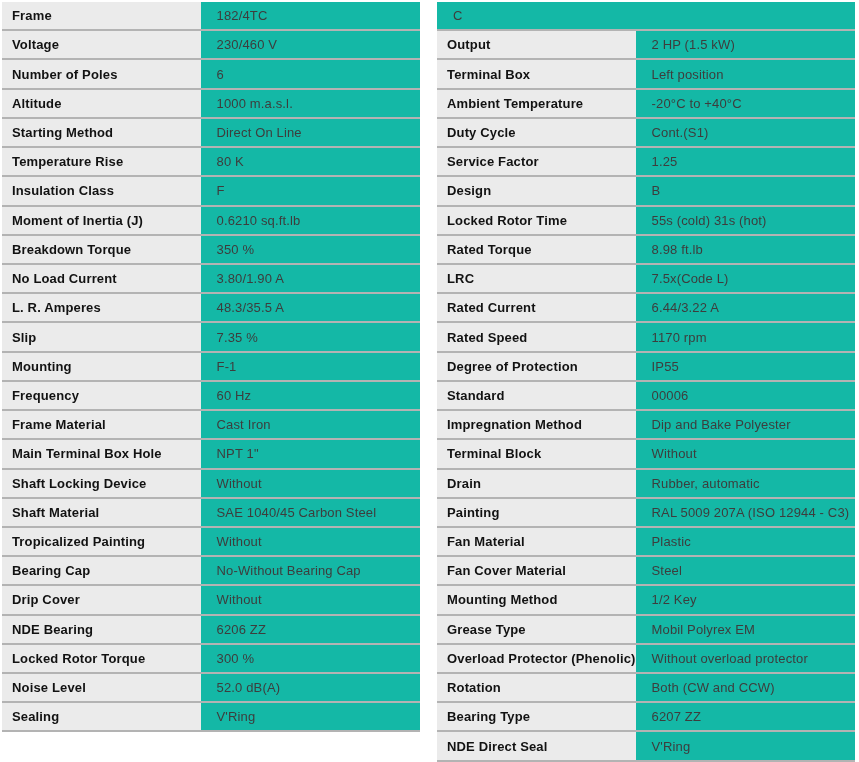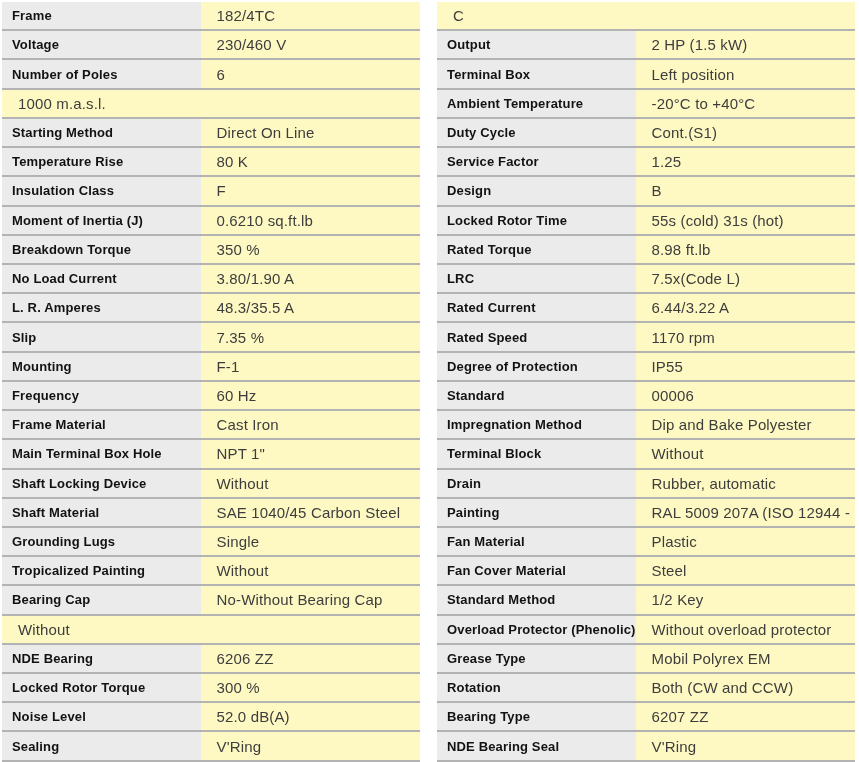--- a/index.html
+++ b/index.html
@@ -42,27 +42,27 @@
     padding-right: 4px;
     font-size: 13px;
     font-weight: bold;
     color: #121212;
     letter-spacing: 0.15px;
     white-space: nowrap;
     overflow: hidden;
   }
   .spec-value {
     flex: 1;
-    background: #fef9c3;
+    background: #14b8a6;
     display: flex;
     align-items: center;
     box-sizing: border-box;
     padding-left: 16px;
     padding-right: 4px;
-    font-size: 15px;
+    font-size: 13px;
     font-weight: normal;
     color: #3d3d3d;
     letter-spacing: 0.15px;
     white-space: nowrap;
     overflow: hidden;
   }
 </style>
 </head>
 <body>
 
@@ -80,20 +80,21 @@
           <div class="spec-label">Voltage</div>
           <div class="spec-value">230/460 V</div>
         </div>
 
         <div class="spec-row">
           <div class="spec-label">Number of Poles</div>
           <div class="spec-value">6</div>
         </div>
 
         <div class="spec-row">
+          <div class="spec-label">Altitude</div>
           <div class="spec-value">1000 m.a.s.l.</div>
         </div>
 
         <div class="spec-row">
           <div class="spec-label">Starting Method</div>
           <div class="spec-value">Direct On Line</div>
         </div>
 
         <div class="spec-row">
           <div class="spec-label">Temperature Rise</div>
@@ -153,36 +154,33 @@
         <div class="spec-row">
           <div class="spec-label">Shaft Locking Device</div>
           <div class="spec-value">Without</div>
         </div>
 
         <div class="spec-row">
           <div class="spec-label">Shaft Material</div>
           <div class="spec-value">SAE 1040/45 Carbon Steel</div>
         </div>
 
-        <div class="spec-row">
-          <div class="spec-label">Grounding Lugs</div>
-          <div class="spec-value">Single</div>
-        </div>
 
         <div class="spec-row">
           <div class="spec-label">Tropicalized Painting</div>
           <div class="spec-value">Without</div>
         </div>
 
         <div class="spec-row">
           <div class="spec-label">Bearing Cap</div>
           <div class="spec-value">No-Without Bearing Cap</div>
         </div>
 
         <div class="spec-row">
+          <div class="spec-label">Drip Cover</div>
           <div class="spec-value">Without</div>
         </div>
 
         <div class="spec-row">
           <div class="spec-label">NDE Bearing</div>
           <div class="spec-value">6206 ZZ</div>
         </div>
 
         <div class="spec-row">
           <div class="spec-label">Locked Rotor Torque</div>
@@ -295,44 +293,44 @@
           <div class="spec-label">Fan Material</div>
           <div class="spec-value">Plastic</div>
         </div>
 
         <div class="spec-row">
           <div class="spec-label">Fan Cover Material</div>
           <div class="spec-value">Steel</div>
         </div>
 
         <div class="spec-row">
-          <div class="spec-label">Standard Method</div>
+          <div class="spec-label">Mounting Method</div>
           <div class="spec-value">1/2 Key</div>
+        </div>
+
+        <div class="spec-row">
+          <div class="spec-label">Grease Type</div>
+          <div class="spec-value">Mobil Polyrex EM</div>
         </div>
 
         <div class="spec-row">
           <div class="spec-label">Overload Protector (Phenolic)</div>
           <div class="spec-value">Without overload protector</div>
         </div>
 
         <div class="spec-row">
-          <div class="spec-label">Grease Type</div>
-          <div class="spec-value">Mobil Polyrex EM</div>
-        </div>
-
-        <div class="spec-row">
           <div class="spec-label">Rotation</div>
           <div class="spec-value">Both (CW and CCW)</div>
         </div>
 
         <div class="spec-row">
           <div class="spec-label">Bearing Type</div>
           <div class="spec-value">6207 ZZ</div>
         </div>
 
         <div class="spec-row">
-          <div class="spec-label">NDE Bearing Seal</div>
+          <div class="spec-label">NDE Direct Seal</div>
           <div class="spec-value">V'Ring</div>
         </div>
       </div>
 
   </div>
 </div>
 
 </body></html>

